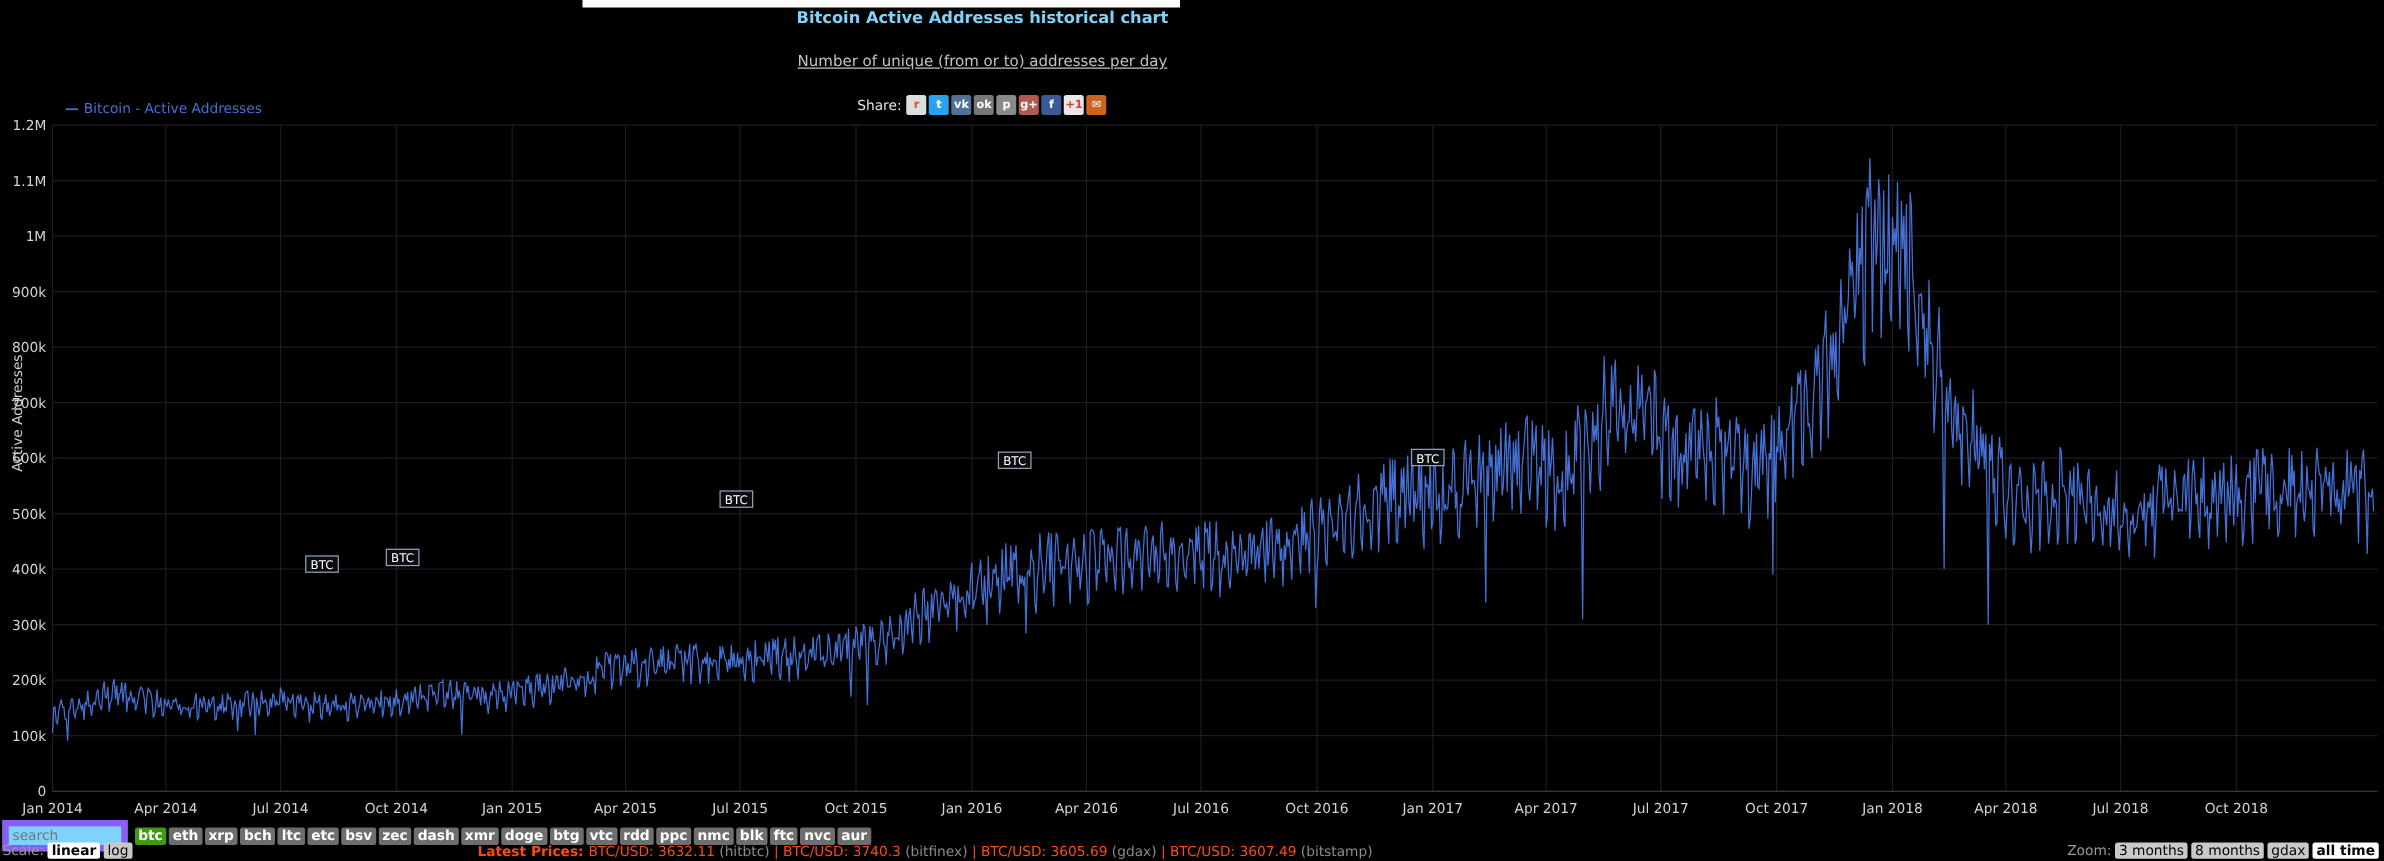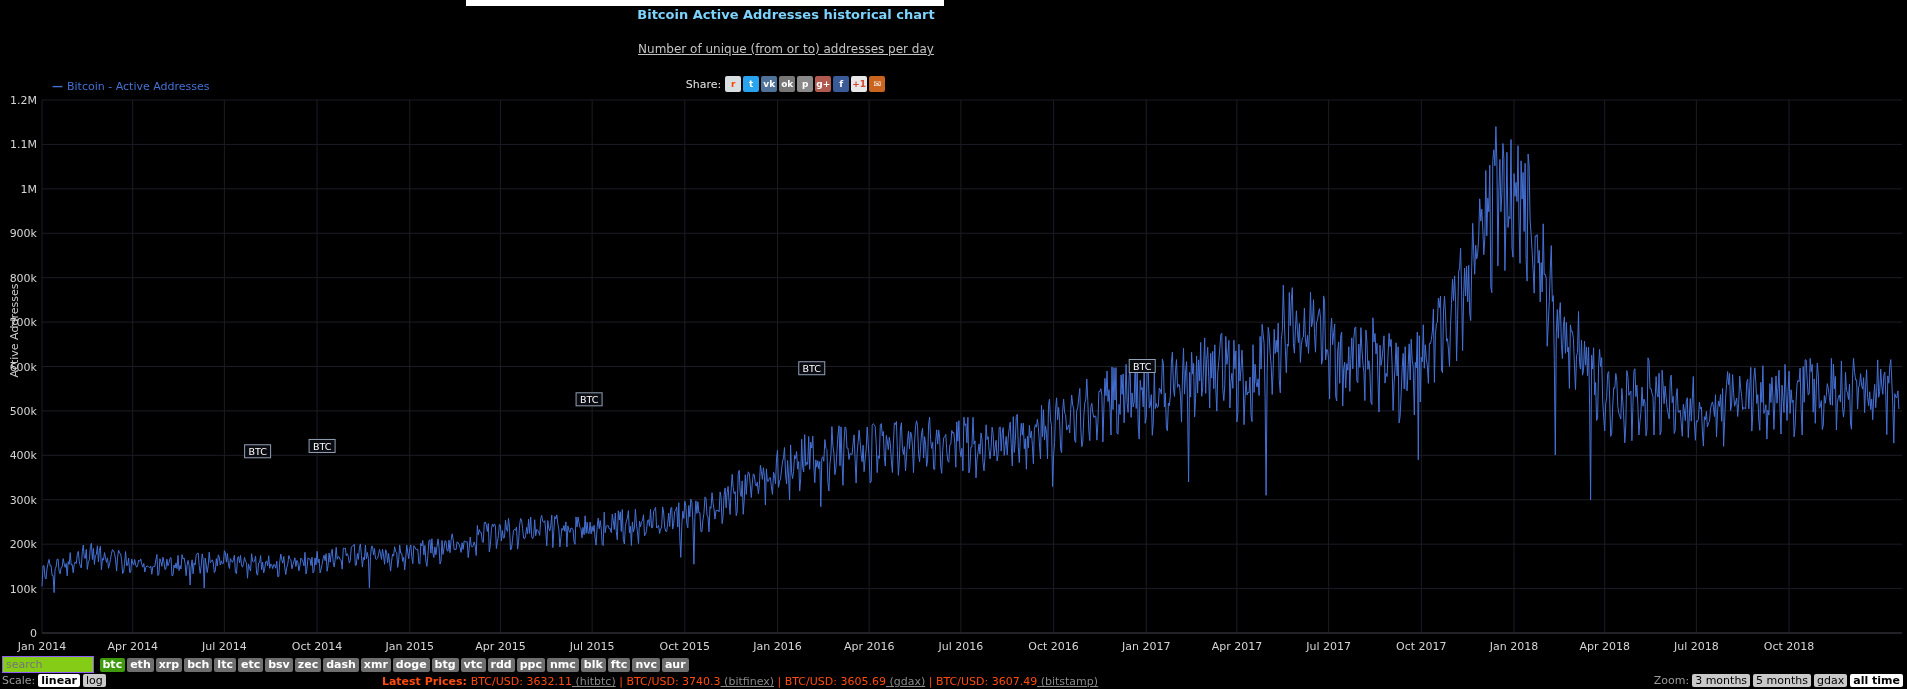--- a/index.html
+++ b/index.html
@@ -22,42 +22,42 @@
     border-radius:2px;margin:0 1px;cursor:pointer;
   }
   #legend{position:absolute;left:52px;top:80px;font-size:11px;}
   .legend-dash{font-weight:bold;margin-right:4px;}
   #y-axis-title{
     position:absolute;left:-41px;top:324px;width:110px;text-align:center;
     font-size:11px;color:#cfcfcf;transform:rotate(-90deg);
   }
   #coins-row{position:absolute;left:2px;top:656px;font-size:11px;white-space:nowrap;}
   #search{
-    width:84px;height:15px;font-size:11px;border:1px solid #8b5cf6;
-    padding:0 3px;background:#84cc16;color:#222;vertical-align:middle;
+    width:84px;height:15px;font-size:11px;border:5px solid #8b5cf6;
+    padding:0 3px;background:#7dd3fc;color:#222;vertical-align:middle;
     font-family:"DejaVu Sans","Liberation Sans",sans-serif;
   }
   .coin{
     display:inline-block;background:#6e6e6e;color:#fff;font-weight:bold;
     font-size:11px;line-height:14px;padding:0 3px;border-radius:2px;
     margin-left:2px;vertical-align:middle;cursor:pointer;
   }
   .coin.active{background:#3f9a0e;}
   #status-row{position:absolute;left:0;top:674px;width:100%;height:15px;font-size:11px;}
   #scale-ctl{position:absolute;left:2px;top:0;color:#9a9a9a;}
   #zoom-ctl{position:absolute;right:4px;top:0;color:#9a9a9a;white-space:nowrap;}
   .pill{
     display:inline-block;background:#c9c9c9;color:#000;font-size:11px;
     line-height:13px;padding:0 3px;border-radius:2px;margin-left:3px;cursor:pointer;
   }
   .pill.active{background:#ffffff;font-weight:bold;}
   #prices{position:absolute;left:0;top:1px;width:1480px;text-align:center;color:#ff4b0e;white-space:nowrap;}
   .price-label{font-weight:bold;}
   .price-sep{color:#ff4b0e;}
-  .exch{color:#8a8a8a;text-decoration:underline;}
+  .exch{color:#8a8a8a;}
 </style>
 </head>
 <body>
 
 <svg id="chart-svg" width="1907" height="689" viewBox="0 0 1907 689">
     <g>
       <line x1="42" y1="633" x2="1902" y2="633" stroke="#1c1c25" stroke-width="1"></line>
       <line x1="42" y1="588.5833333333334" x2="1902" y2="588.5833333333334" stroke="#1c1c25" stroke-width="1"></line>
       <line x1="42" y1="544.1666666666666" x2="1902" y2="544.1666666666666" stroke="#1c1c25" stroke-width="1"></line>
       <line x1="42" y1="499.75" x2="1902" y2="499.75" stroke="#1c1c25" stroke-width="1"></line>
@@ -164,15 +164,15 @@
   <input id="search" type="text" placeholder="search" style="">
   <span id="coins"><span class="coin active">btc</span><span class="coin">eth</span><span class="coin">xrp</span><span class="coin">bch</span><span class="coin">ltc</span><span class="coin">etc</span><span class="coin">bsv</span><span class="coin">zec</span><span class="coin">dash</span><span class="coin">xmr</span><span class="coin">doge</span><span class="coin">btg</span><span class="coin">vtc</span><span class="coin">rdd</span><span class="coin">ppc</span><span class="coin">nmc</span><span class="coin">blk</span><span class="coin">ftc</span><span class="coin">nvc</span><span class="coin">aur</span></span>
 </div>
 
 <div id="status-row">
   <span id="scale-ctl">
     <span>Scale:</span><span id="scale-buttons"><span class="pill active">linear</span><span class="pill">log</span></span>
   </span>
   <span id="prices"><span class="price-label">Latest Prices: </span><span class="price-val">BTC/USD: 3632.11</span><span class="exch"> (hitbtc)</span><span class="price-sep"> | </span><span class="price-val">BTC/USD: 3740.3</span><span class="exch"> (bitfinex)</span><span class="price-sep"> | </span><span class="price-val">BTC/USD: 3605.69</span><span class="exch"> (gdax)</span><span class="price-sep"> | </span><span class="price-val">BTC/USD: 3607.49</span><span class="exch"> (bitstamp)</span></span>
   <span id="zoom-ctl">
-    <span>Zoom:</span><span id="zoom-buttons"><span class="pill">3 months</span><span class="pill">5 months</span><span class="pill">gdax</span><span class="pill active">all time</span></span>
+    <span>Zoom:</span><span id="zoom-buttons"><span class="pill">3 months</span><span class="pill">8 months</span><span class="pill">gdax</span><span class="pill active">all time</span></span>
   </span>
 </div>
 
 </body></html>

